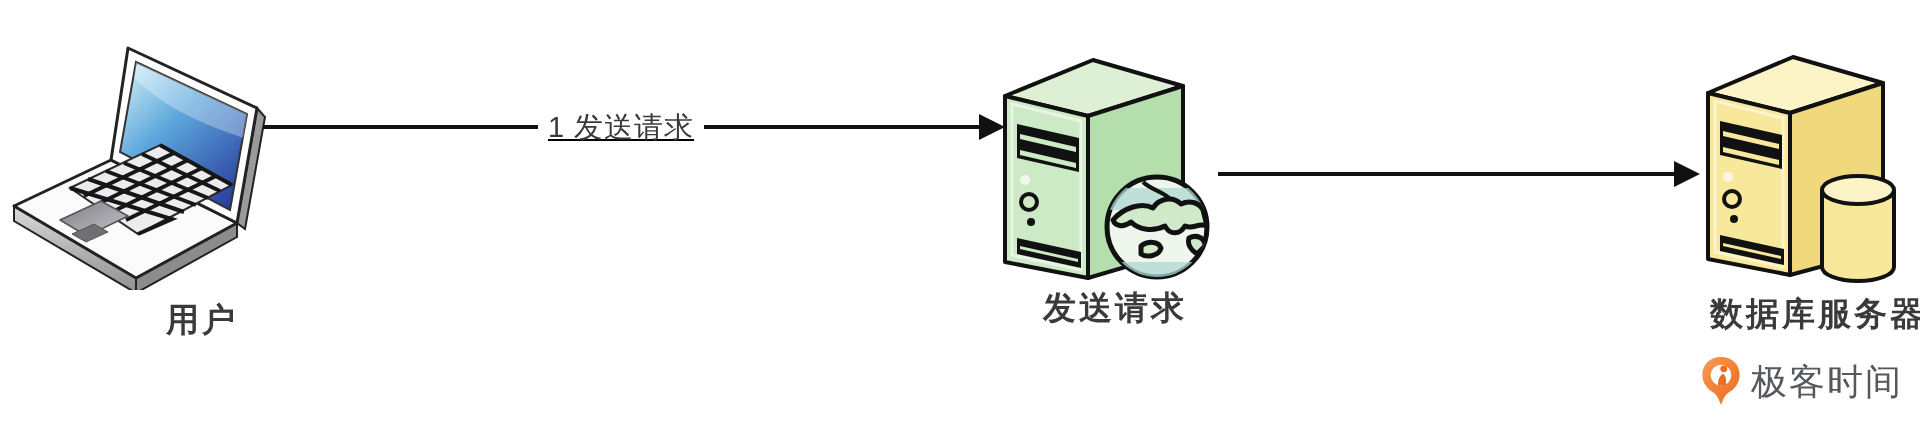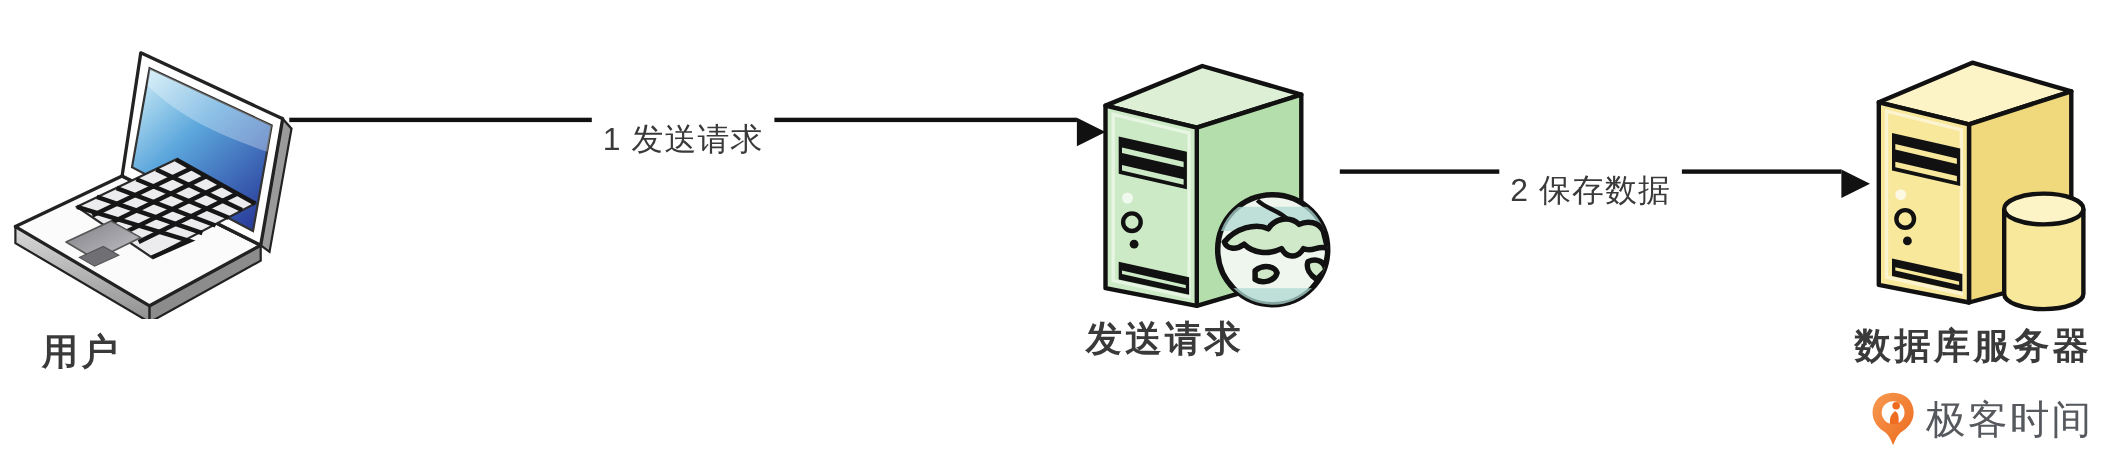--- a/index.html
+++ b/index.html
@@ -9,26 +9,26 @@
     font-family:"Liberation Sans","DejaVu Sans",sans-serif;
     position:relative;overflow:hidden;
   }
   .canvas{position:absolute;inset:0;}
 
   
   .node-icon{position:absolute;}
   .node-label{
     position:absolute;
     font-size:33px;font-weight:bold;color:#3a3a3a;
-    letter-spacing:3px;text-align:left;white-space:nowrap;
+    letter-spacing:3px;text-align:right;white-space:nowrap;
   }
 
   
   .edge{
-    position:absolute;display:flex;height:40px;
+    position:absolute;display:flex;align-items:center;height:40px;text-decoration:underline;
   }
   .edge .line{flex:1;height:4px;background:#111;}
   .edge .edge-label{
     font-size:29px;color:#3a3a3a;padding:0 10px;white-space:nowrap;
     letter-spacing:1px;line-height:40px;
   }
   .ah-right{
     width:0;height:0;
     border-left:26px solid #111;
     border-top:13px solid transparent;
@@ -142,21 +142,20 @@
                C160,182 146,180 138,172 C130,178 122,176 120,170 Z" fill="#cfe9c9" stroke="#111" stroke-width="5" stroke-linejoin="round"></path>
       <path d="M148,196 C156,190 166,192 168,198 C166,206 154,208 148,204 Z" fill="#cfe9c9" stroke="#111" stroke-width="5" stroke-linejoin="round"></path>
       <path d="M196,188 C204,184 212,188 212,196 L204,204 C198,200 194,194 196,188 Z" fill="#cfe9c9" stroke="#111" stroke-width="5" stroke-linejoin="round"></path>
       <path d="M150,132 C158,140 172,142 178,150" fill="none" stroke="#111" stroke-width="4"></path>
     </g>
   </svg>
   <div class="node-label" style="left:987px;top:286px;width:200px">发送请求</div>
 
   <div class="edge" style="left:1218px;top:154px;width:482px">
     <div class="line"></div>
-    <div class="edge-label">2 保存数据</div>
     <div class="line"></div>
     <div class="ah-right"></div>
   </div>
 
   <svg class="node-icon" style="left:1698px;top:45px" width="225" height="245" viewBox="0 0 225 245">
 
     <polygon points="10,48 95,12 185,38 92,68" fill="#fcf3c6" stroke="#111" stroke-width="4" stroke-linejoin="round"></polygon>
     <polygon points="92,68 185,38 185,205 92,230" fill="#f0d87c" stroke="#111" stroke-width="4" stroke-linejoin="round"></polygon>
     <polygon points="10,48 92,68 92,230 10,214" fill="#f8e89c" stroke="#111" stroke-width="4" stroke-linejoin="round"></polygon>
     <polygon points="17,56 85,73 85,222 17,207" fill="none" stroke="#fdf6d9" stroke-width="3" opacity="0.85"></polygon>

